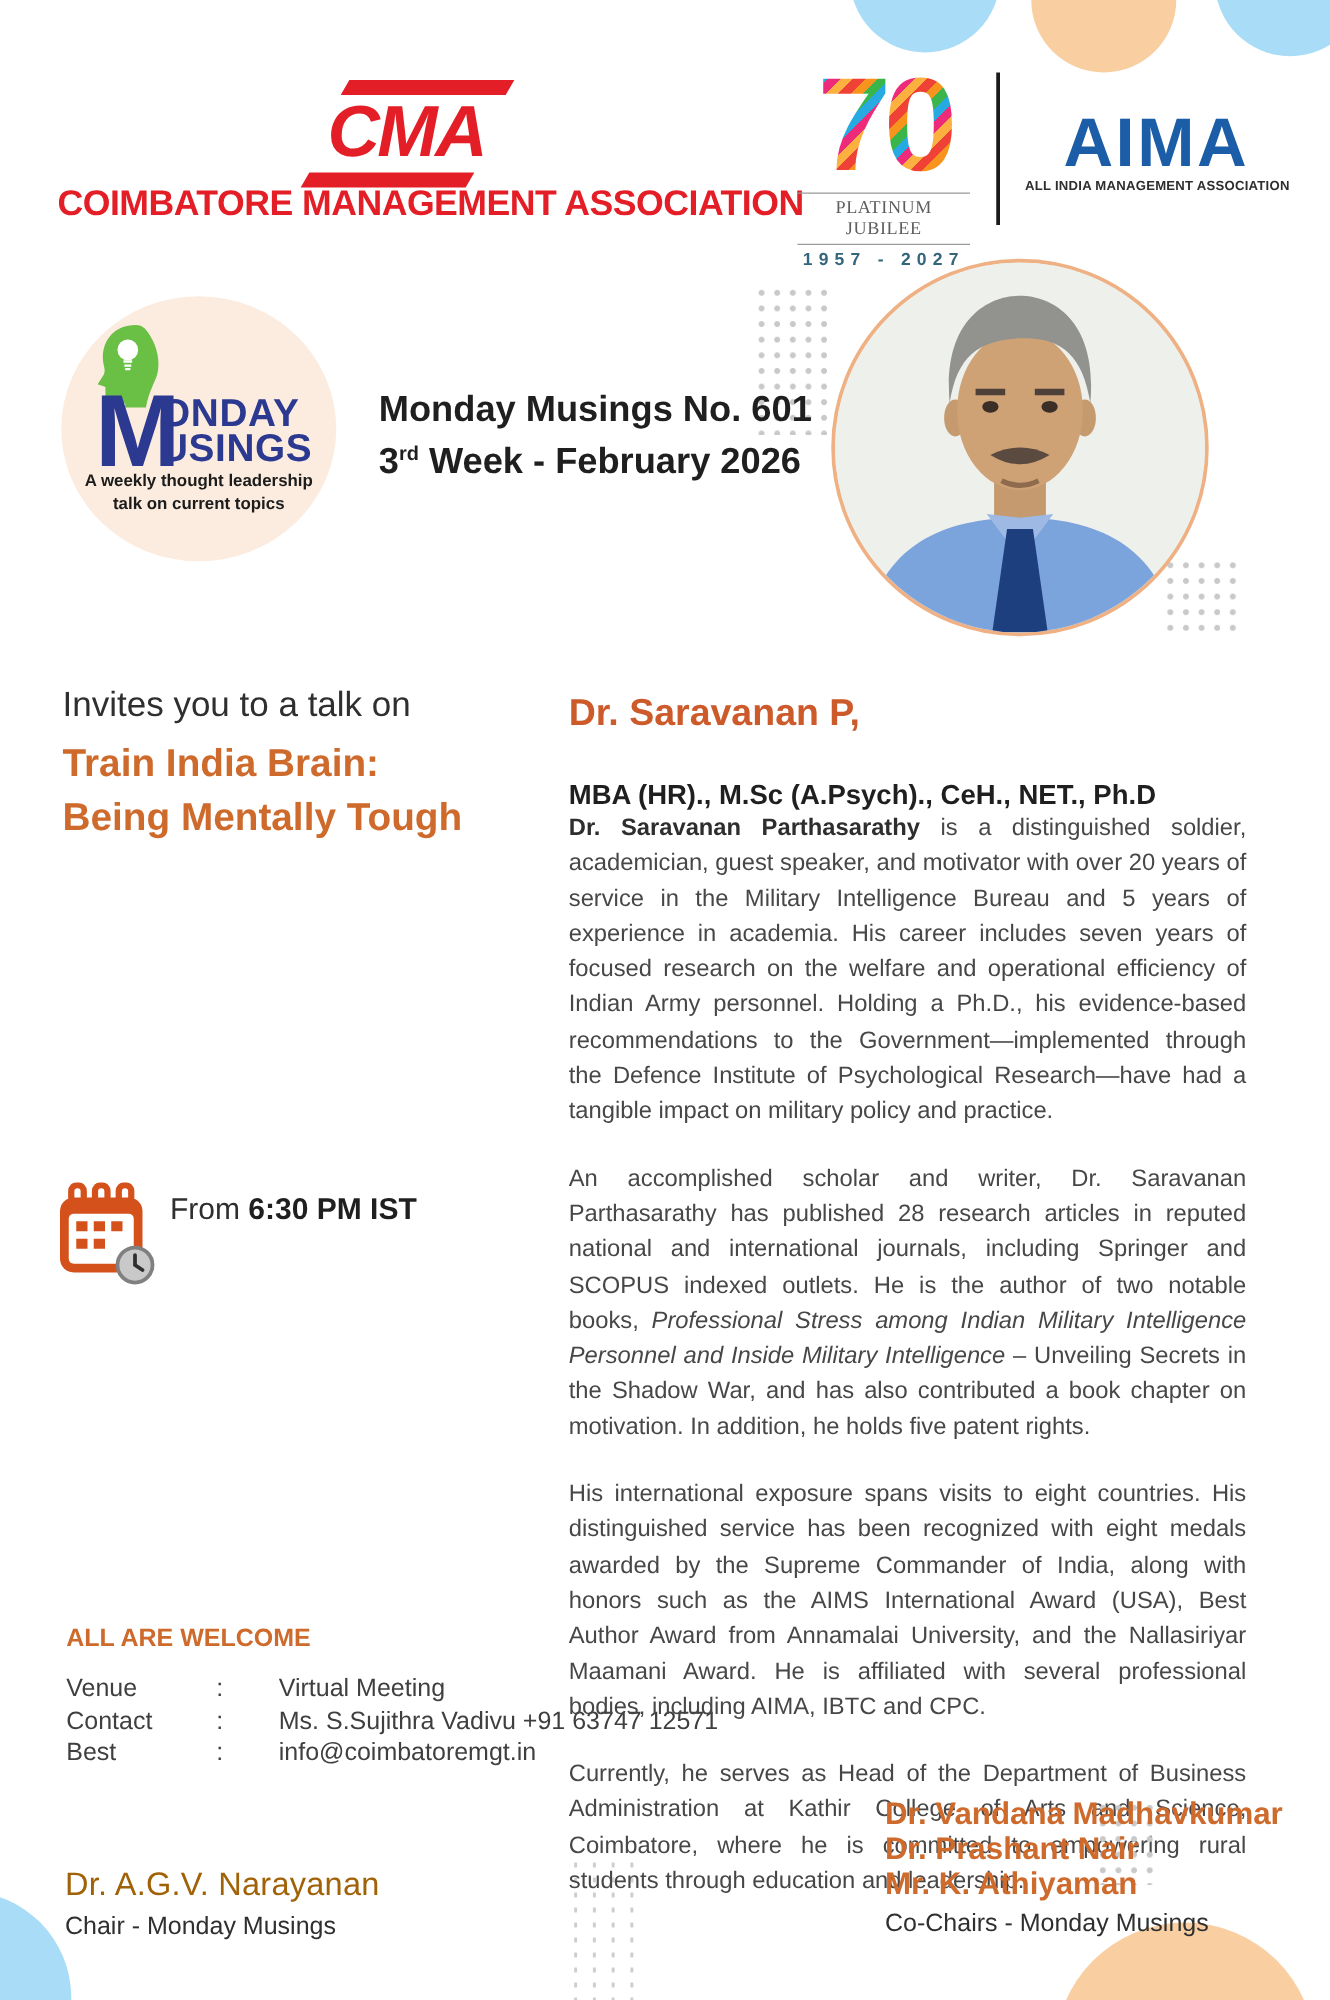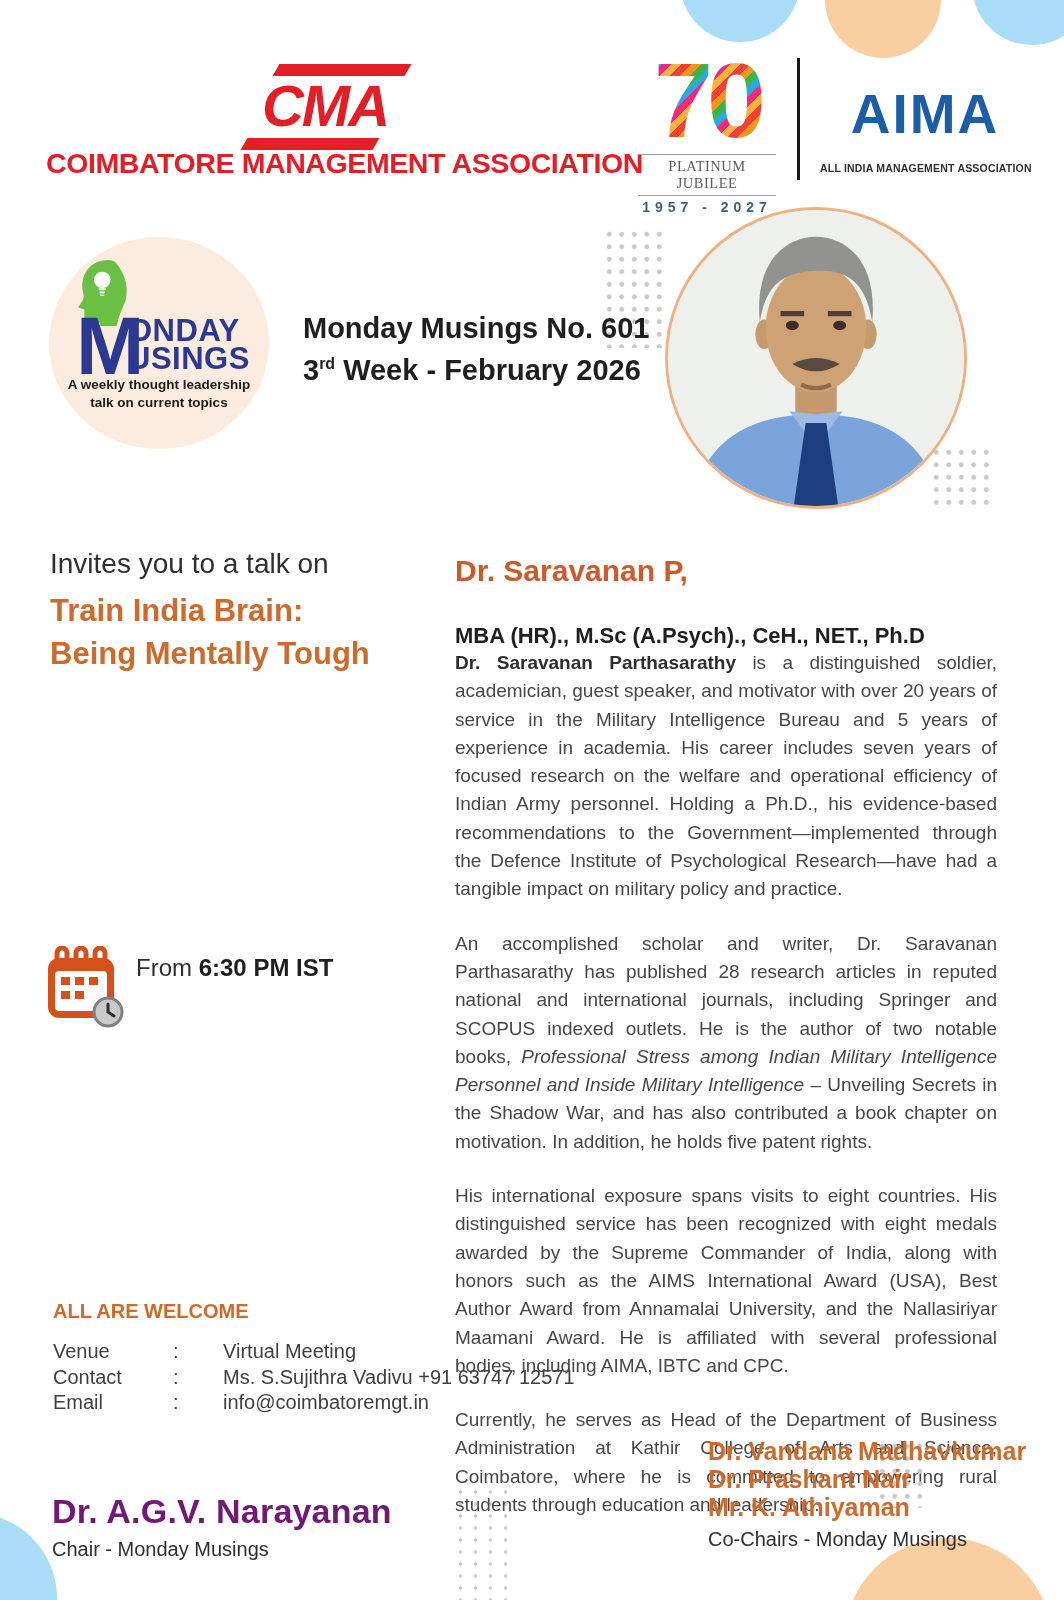--- a/index.html
+++ b/index.html
@@ -33,21 +33,21 @@
      background-image:repeating-linear-gradient(135deg,#ef4136 0 7px,#f7941d 7px 14px,#39b54a 14px 21px,#27aae1 21px 28px,#ee2a7b 28px 35px,#fbb040 35px 42px);
      -webkit-background-clip:text;background-clip:text;color:transparent;}
   .jubilee-label{margin-top:2px;font-family:"Liberation Serif",serif;font-size:14.5px;color:#5d5d5d;
      letter-spacing:0.5px;border-top:1px solid #9a9a9a;border-bottom:1px solid #9a9a9a;padding:3px 0;}
   .jubilee-years{margin-top:3px;font-size:14px;color:#33667d;letter-spacing:5px;font-weight:600;}
 
   .hdr-divider{left:797px;top:58px;width:3px;height:122px;background:#1a1a1a;}
 
   .aima{left:820px;top:86px;width:210px;text-align:center;}
   .aima-text{font-size:55px;line-height:56px;font-weight:800;color:#1c5da8;letter-spacing:2px;}
-  .aima-tag{margin-top:20px;font-size:10.5px;font-weight:700;color:#2e2e2e;letter-spacing:0.2px;white-space:nowrap;}
+  .aima-tag{margin-top:1px;font-size:10.5px;font-weight:700;color:#2e2e2e;letter-spacing:0.2px;white-space:nowrap;}
 
   
   .mm-circle{left:49px;top:237px;width:220px;height:212px;border-radius:50%;background:#fcecdf;}
   .mm-head-icon{left:74px;top:258px;width:62px;height:70px;}
   .mm-initial{left:76px;top:306px;font-size:82px;line-height:80px;font-weight:800;color:#2b3990;}
   .mm-words{left:128px;top:317px;font-size:31px;line-height:28px;font-weight:800;color:#2b3990;letter-spacing:0.5px;}
   .mm-tagline{left:56px;top:376px;width:206px;text-align:center;font-size:13.5px;line-height:18px;
               font-weight:700;color:#1c1c1c;}
   .mm-edition{left:303px;top:310px;font-size:29px;line-height:36px;font-weight:700;color:#1f1f1f;}
   .mm-edition sup{font-size:0.55em;}
@@ -74,21 +74,21 @@
 
   
   .spk-name{left:455px;top:554px;font-size:30px;font-weight:700;color:#cd5a2b;}
   .spk-quals{left:455px;top:608px;font-size:22px;font-weight:700;color:#1f1f1f;white-space:nowrap;margin-top:15px;}
   .bio{left:455px;top:649px;width:542px;}
   .bio p{margin:0 0 26px;font-size:19px;line-height:28.3px;color:#474747;text-align:justify;}
   .bio b{color:#2e2e2e;}
 
   
   .chair{left:52px;top:1492px;}
-  .chair-name{font-size:34px;font-weight:700;color:#701a75;letter-spacing:0.2px;}
+  .chair-name{font-size:26px;font-weight:400;color:#a16207;letter-spacing:0.2px;}
   .chair-role{margin-top:7px;font-size:20px;color:#2f2f2f;}
   .cochairs{left:708px;top:1437px;z-index:2;}
   .cochair-name{font-size:25px;line-height:28px;font-weight:700;color:#cd6a2c;}
   .cochair-role{margin-top:7px;font-size:20px;color:#2f2f2f;}
 </style>
 </head>
 <body>
 
 <div id="page">
 
@@ -195,21 +195,21 @@
       <span class="w-label">Venue</span>
       <span class="w-sep">:</span>
       <span>Virtual Meeting</span>
     </div>
     <div class="w-row">
       <span class="w-label">Contact</span>
       <span class="w-sep">:</span>
       <span>Ms. S.Sujithra Vadivu +91  63747 12571</span>
     </div>
     <div class="w-row">
-      <span class="w-label">Email</span>
+      <span class="w-label">Best</span>
       <span class="w-sep">:</span>
       <span>info@coimbatoremgt.in</span>
     </div>
   </div>
 
   <div class="abs spk-name">Dr. Saravanan P,</div>
   <div class="abs spk-quals">MBA (HR)., M.Sc (A.Psych)., CeH., NET., Ph.D</div>
   <div class="abs bio">
     <p><b>Dr. Saravanan Parthasarathy</b><span> is a distinguished soldier, academician, guest speaker, and motivator with over 20 years of service in the Military Intelligence Bureau and 5 years of experience in academia. His career includes seven years of focused research on the welfare and operational efficiency of Indian Army personnel. Holding a Ph.D., his evidence-based recommendations to the Government—implemented through the Defence Institute of Psychological Research—have had a tangible impact on military policy and practice.</span></p>
     <p><span>An accomplished scholar and writer, Dr. Saravanan Parthasarathy has published 28 research articles in reputed national and international journals, including Springer and SCOPUS indexed outlets. He is the author of two notable books, </span><em>Professional Stress among Indian Military Intelligence Personnel and Inside Military Intelligence</em><span> – Unveiling Secrets in the Shadow War, and has also contributed a book chapter on motivation. In addition, he holds five patent rights.</span></p>

